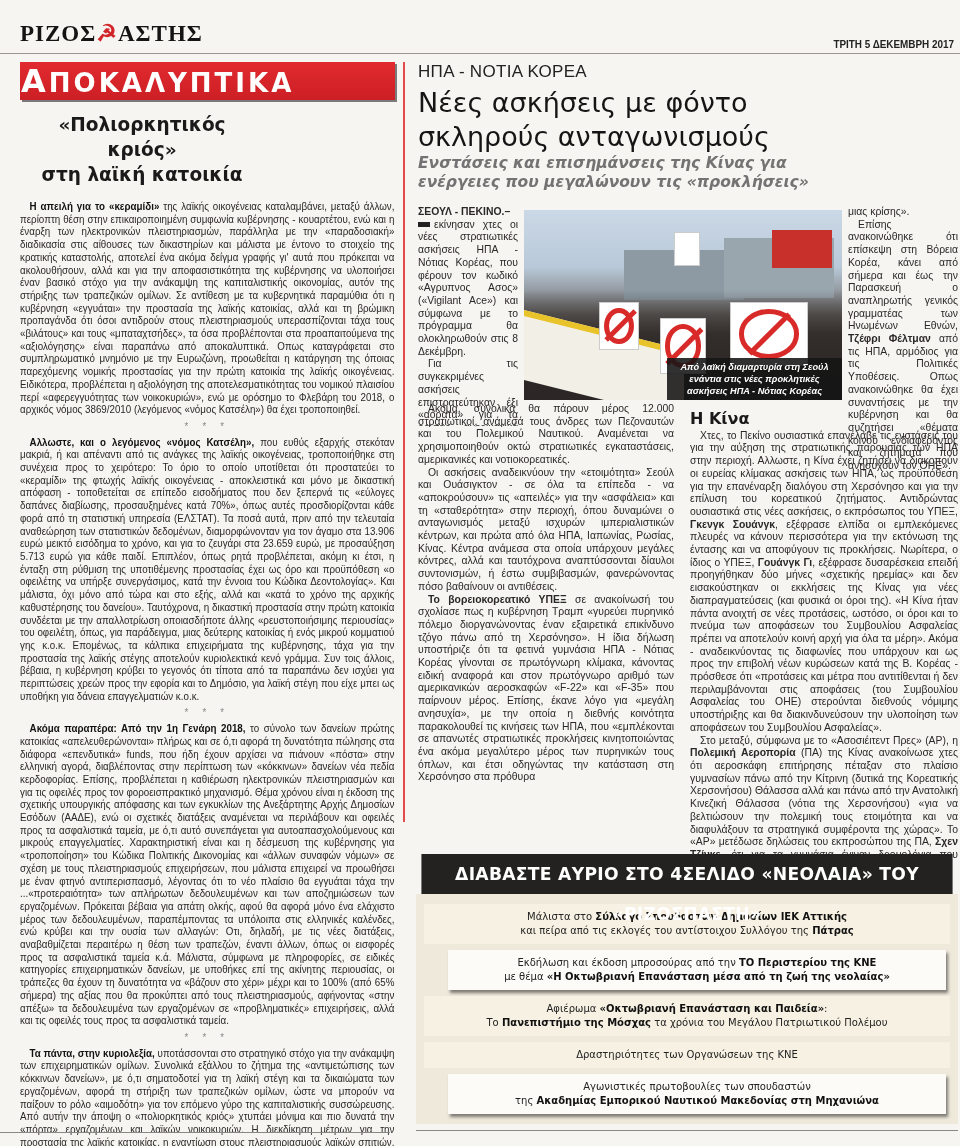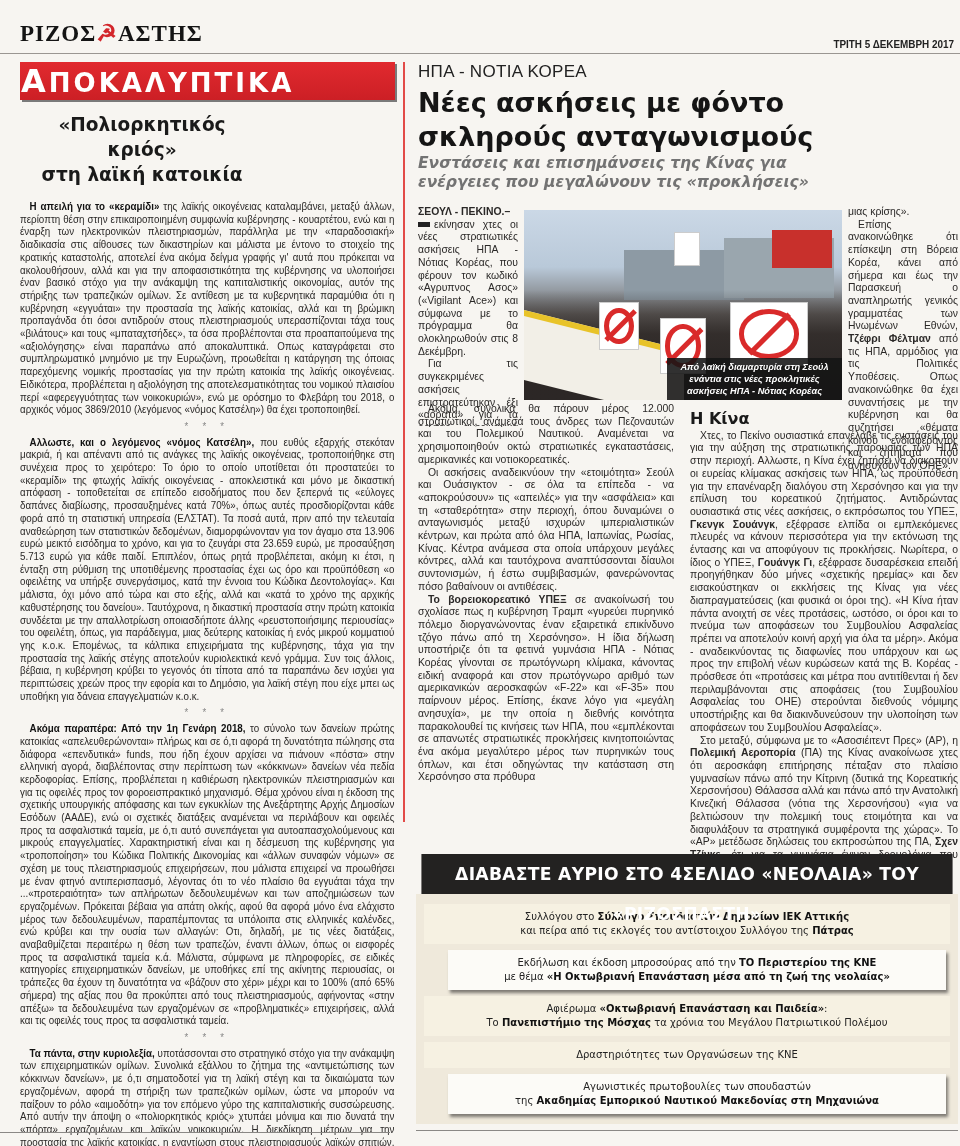--- a/index.html
+++ b/index.html
@@ -48,21 +48,21 @@
   .body-text p { text-indent: 10px; }
   .body-text b { color: #111; }
   .stars { text-align: center; color: #888; font-size: 10px; letter-spacing: 6px; margin: 4px 0 3px; }
   .left-rule { position: absolute; left: 0; top: 1132px; width: 390px; border-top: 1px solid #8a8885; }
 
   
   .vrule { position: absolute; left: 403px; top: 62px; width: 2px; height: 760px; background: #e24b48; }
   .right { position: absolute; left: 418px; top: 62px; width: 540px; }
   .section-label { font-size: 17px; color: #222; font-family: "Liberation Sans", sans-serif; letter-spacing: 0.3px; }
   .headline {
-    font-family: "DejaVu Sans", sans-serif; font-weight: bold; font-size: 27px;
+    font-family: "DejaVu Sans", sans-serif; font-weight: normal; font-size: 27px;
     line-height: 34px; color: #151515; margin-top: 4px;
   }
   .subhead {
     font-family: "DejaVu Sans", sans-serif; font-weight: bold; font-style: italic;
     font-size: 15.5px; line-height: 19px; color: #737373;
   }
   .art-text {
     font-family: "Liberation Sans", sans-serif; font-size: 10.4px; line-height: 12.7px;
     text-align: justify; color: #2a2827;
   }
@@ -200,21 +200,21 @@
 <div class="lower-right art-text">
   <div class="subsec">Η Κίνα</div>
   <p><span>Χτες, το Πεκίνο ουσιαστικά επανέλαβε τις ενστάσεις του για την αύξηση της στρατιωτικής παρουσίας των ΗΠΑ στην περιοχή. Αλλωστε, η Κίνα έχει ζητήσει να διακοπούν οι ευρείας κλίμακας ασκήσεις των ΗΠΑ, ως προϋπόθεση για την επανέναρξη διαλόγου στη Χερσόνησο και για την επίλυση του κορεατικού ζητήματος. Αντιδρώντας ουσιαστικά στις νέες ασκήσεις, ο εκπρόσωπος του ΥΠΕΞ, </span><b>Γκενγκ Σουάνγκ</b><span>, εξέφρασε ελπίδα οι εμπλεκόμενες πλευρές να κάνουν περισσότερα για την εκτόνωση της έντασης και να αποφύγουν τις προκλήσεις. Νωρίτερα, ο ίδιος ο ΥΠΕΞ, </span><b>Γουάνγκ Γι</b><span>, εξέφρασε δυσαρέσκεια επειδή προηγήθηκαν δύο μήνες «σχετικής ηρεμίας» και δεν εισακούστηκαν οι εκκλήσεις της Κίνας για νέες διαπραγματεύσεις (και φυσικά οι όροι της). «Η Κίνα ήταν πάντα ανοιχτή σε νέες προτάσεις, ωστόσο, οι όροι και το πνεύμα των αποφάσεων του Συμβουλίου Ασφαλείας πρέπει να αποτελούν κοινή αρχή για όλα τα μέρη». Ακόμα - αναδεικνύοντας τις διαφωνίες που υπάρχουν και ως προς την επιβολή νέων κυρώσεων κατά της Β. Κορέας - πρόσθεσε ότι «προτάσεις και μέτρα που αντιτίθενται ή δεν περιλαμβάνονται στις αποφάσεις (του Συμβουλίου Ασφαλείας του ΟΗΕ) στερούνται διεθνούς νόμιμης υποστήριξης και θα διακινδυνεύσουν την υλοποίηση των αποφάσεων του Συμβουλίου Ασφαλείας».</span></p>
   <p><span>Στο μεταξύ, σύμφωνα με το «Ασοσιέιτεντ Πρες» (AP), η </span><b>Πολεμική Αεροπορία</b><span> (ΠΑ) της Κίνας ανακοίνωσε χτες ότι αεροσκάφη επιτήρησης πέταξαν στο πλαίσιο γυμνασίων πάνω από την Κίτρινη (δυτικά της Κορεατικής Χερσονήσου) Θάλασσα αλλά και πάνω από την Ανατολική Κινεζική Θάλασσα (νότια της Χερσονήσου) «για να βελτιώσουν την πολεμική τους ετοιμότητα και να διαφυλάξουν τα στρατηγικά συμφέροντα της χώρας». Το «AP» μετέδωσε δηλώσεις του εκπροσώπου της ΠΑ, </span><b>Σχεν Τζίνκε</b><span>, ότι για τα γυμνάσια έγιναν δρομολόγια που επιλέχθηκαν για πρώτη φορά.</span></p>
 </div>
 
 <div class="promo">
   <div class="promo-head">ΔΙΑΒΑΣΤΕ ΑΥΡΙΟ ΣΤΟ 4ΣΕΛΙΔΟ «ΝΕΟΛΑΙΑ» ΤΟΥ «ΡΙΖΟΣΠΑΣΤΗ»</div>
   <div class="promo-body">
     <div class="promo-item plain">
-      <span>Συλλόγου στο </span><b>Σύλλογο Σπουδαστών Δημοσίων ΙΕΚ Αττικής</b><br>
+      <span>Μάλιστα στο </span><b>Σύλλογο Σπουδαστών Δημοσίων ΙΕΚ Αττικής</b><br>
       <span>και πείρα από τις εκλογές του αντίστοιχου Συλλόγου της </span><b>Πάτρας</b>
     </div>
     <div class="promo-item boxed">
       <span>Εκδήλωση και έκδοση μπροσούρας από την </span><b>ΤΟ Περιστερίου της ΚΝΕ</b><br>
       <span>με θέμα </span><b>«Η Οκτωβριανή Επανάσταση μέσα από τη ζωή της νεολαίας»</b>
     </div>
     <div class="promo-item plain">
       <span>Αφιέρωμα </span><b>«Οκτωβριανή Επανάσταση και Παιδεία»</b><span>:</span><br>
       <span>Το </span><b>Πανεπιστήμιο της Μόσχας</b><span> τα χρόνια του Μεγάλου Πατριωτικού Πολέμου</span>
     </div>

